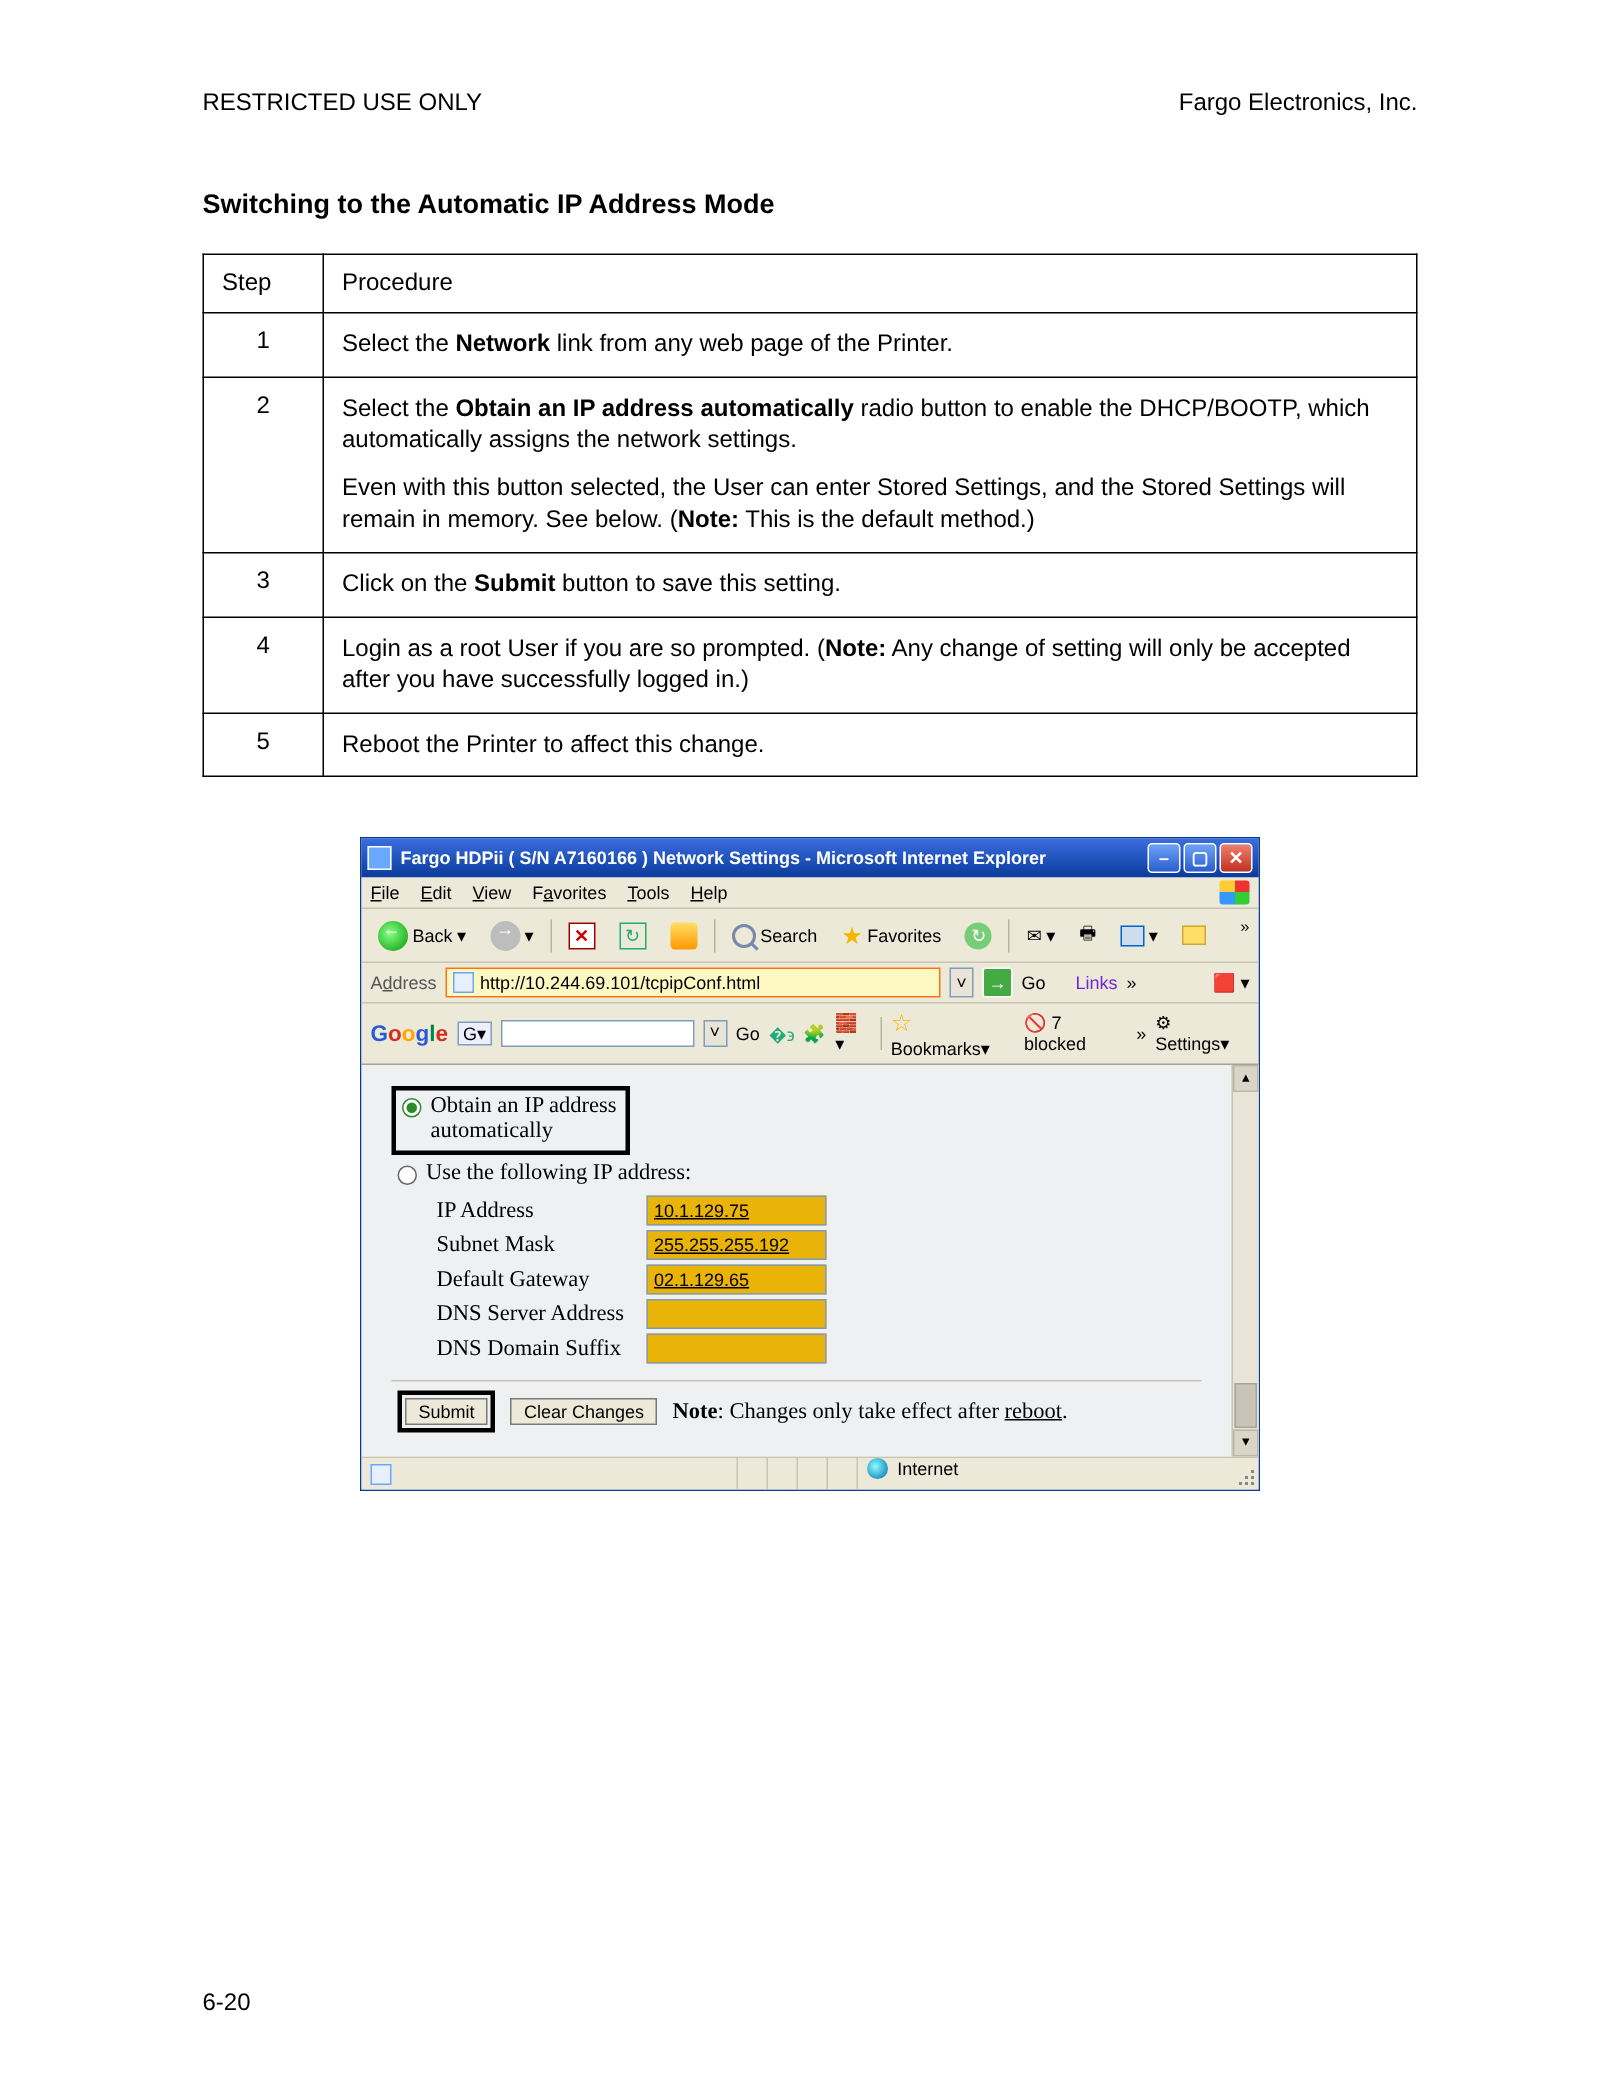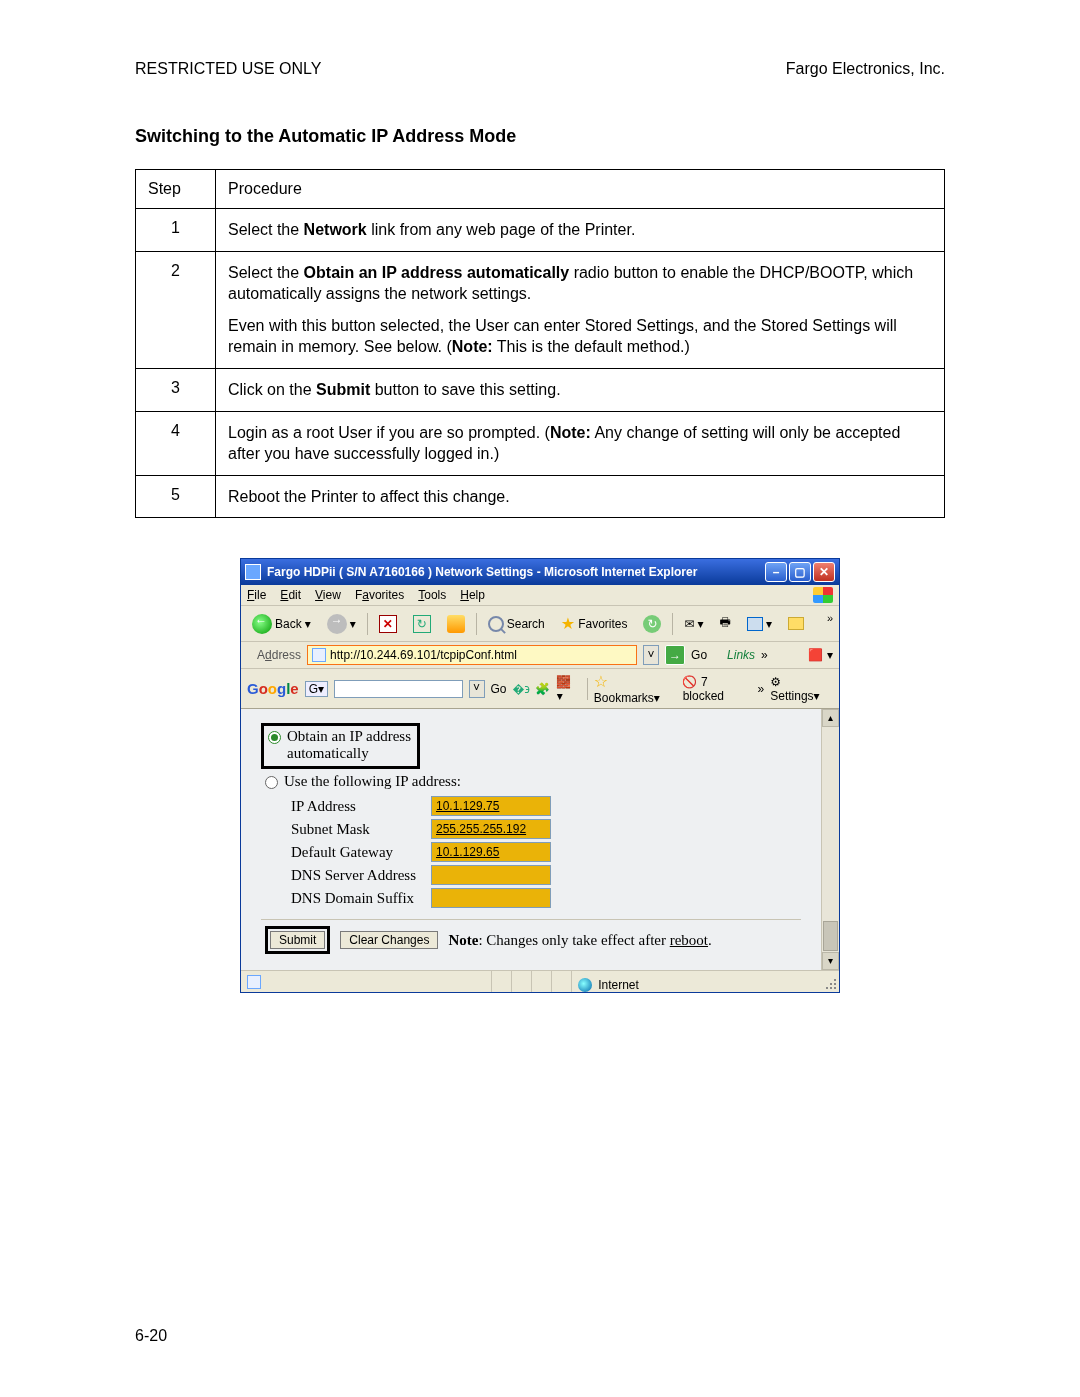--- a/index.html
+++ b/index.html
@@ -98,31 +98,31 @@
   .fwd-ico::after{content:"→"; position:absolute; left:4px; top:-2px; color:#fff;}
   .stop-ico { width:18px;height:18px; background:#fff; border:1px solid #900; color:#c00; text-align:center; line-height:16px; font-weight:bold;}
   .refresh-ico{ width:18px;height:18px; border:1px solid #2a7; color:#2a7; text-align:center; line-height:16px;}
   .home-ico{ width:18px;height:18px; background:linear-gradient(#fd6,#f90); border-radius:3px;}
   .search-ico{ width:16px;height:16px; border:2px solid #78a; border-radius:50%; position:relative;}
   .search-ico::after{content:""; position:absolute; width:6px;height:2px;background:#78a; bottom:-2px; right:-4px; transform:rotate(45deg);}
   .star-ico{ color:#f5b400; font-size:16px; }
   .chevs { position:absolute; right:6px; top:6px; font-size:11px; color:#000;}
   .sep { width:1px; height:22px; background:#b8b4a4; }
   .addrbar {
-    background:#ece9d8; padding:3px 16px; display:flex; align-items:center; gap:6px;
+    background:#ece9d8; padding:3px 6px; display:flex; align-items:center; gap:6px;
     border-bottom:1px solid #c8c4b4; position:relative;
   }
   .addr-label { color:#555; }
   .addr-input {
     flex:0 0 330px; background:#fef9c3; border:1px solid #f97316; height:20px;
     padding:0 4px; display:flex; align-items:center; gap:4px;
   }
   .page-ico{ width:14px;height:14px; border:1px solid #6aa7ff; background:#e8f0ff; }
   .go-btn { width:20px;height:20px; background:#4a4; border:1px solid #fff; color:#fff; text-align:center; line-height:18px; border-radius:2px;}
-  .links-lbl{ color:#15803d;font-style:italic; }
+  .links-lbl{ color:#6d28d9; }
   .googlebar{
     background:#ece9d8; padding:3px 6px; display:flex; align-items:center; gap:6px;
     border-bottom:1px solid #a8a490;
   }
   .google-logo{ font-weight:bold; font-size:15px; }
   .google-logo .b{color:#2a5bd7;} .google-logo .r{color:#d62d20;}
   .google-logo .y{color:#ffa700;} .google-logo .g{color:#008744;}
   .g-input{ width:130px; height:18px; border:1px solid #7f9db9; background:#fff; }
   .content-area{
     background:#eef0f2; position:relative; display:flex;
@@ -144,21 +144,21 @@
   .fields{ }
   .field-row{ display:flex; align-items:center; margin:3px 0;}
   .field-label{ width:170px; padding-left:30px; }
   .field-input{ width:120px; height:20px; border:1px solid #7f9db9; background:#eab308; padding:0 4px; font-family: Tahoma,Arial,sans-serif; font-size:12px; display:flex; align-items:center;text-decoration:underline;}
   .bottom-row{ border-top:1px solid #c8c4b4; margin-top:8px; padding:6px 4px; display:flex; align-items:center; gap:10px; font-family:"Times New Roman",serif;}
   .html-btn{ font-family: Tahoma, Arial, sans-serif; font-size:12px; background:#ece9d8; border:1px solid #7a7a7a; padding:1px 8px;}
   .submit-wrap{ border:3px solid #000; padding:2px;}
   .note-link{ text-decoration:underline; color:#000;}
   .statusbar{
     background:#ece9d8; border-top:1px solid #c8c4b4; display:flex; height:22px;
-    align-items:flex-end; font-size:12px;
+    align-items:flex-start; font-size:12px;
   }
   .status-left{ flex:0 0 42%; border-right:1px solid #c8c4b4; height:100%; display:flex; align-items:center; padding-left:6px;}
   .status-seg{ flex:0 0 20px; border-right:1px solid #c8c4b4; height:100%;}
   .status-right{ flex:1; display:flex; align-items:center; padding-left:6px; gap:6px;}
   .globe-ico{ width:14px;height:14px;border-radius:50%; background:radial-gradient(circle at 40% 40%, #8ff, #06a);}
   .grip{ width:18px; display:flex; align-items:flex-end; justify-content:flex-end; height:100%; padding:2px;}
   .grip span{ display:block;width:2px;height:2px;background:#888;margin:1px;}
   .grip-col{display:flex;flex-direction:column;}
 
   .footer{
@@ -335,21 +335,21 @@
             <div class="field-row">
               <span class="field-label">IP Address</span>
               <span class="field-input">10.1.129.75</span>
             </div>
             <div class="field-row">
               <span class="field-label">Subnet Mask</span>
               <span class="field-input">255.255.255.192</span>
             </div>
             <div class="field-row">
               <span class="field-label">Default Gateway</span>
-              <span class="field-input">10.1.129.65</span>
+              <span class="field-input">02.1.129.65</span>
             </div>
             <div class="field-row">
               <span class="field-label">DNS Server Address</span>
               <span class="field-input"></span>
             </div>
             <div class="field-row">
               <span class="field-label">DNS Domain Suffix</span>
               <span class="field-input"></span>
             </div>
           </div>

